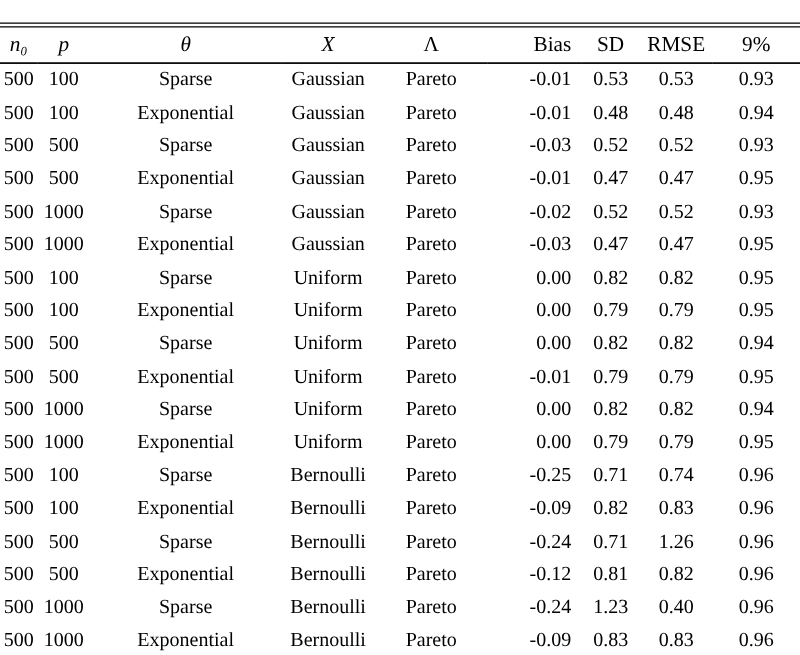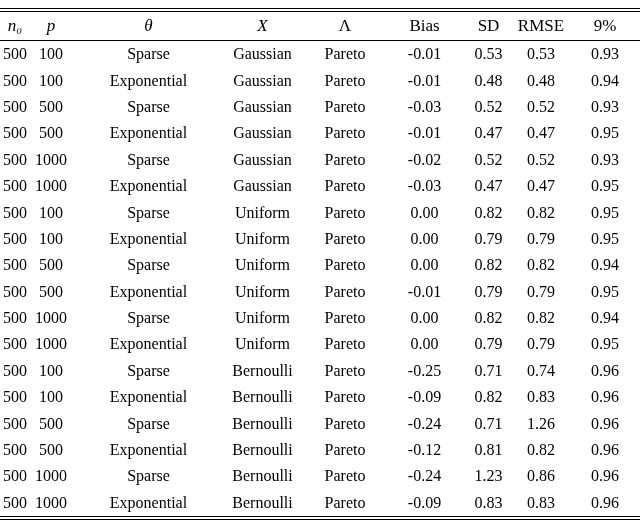--- a/index.html
+++ b/index.html
@@ -9,21 +9,21 @@
     width: 640px;
     height: 524px;
     overflow: hidden;
     font-family: "Liberation Serif", "DejaVu Serif", serif;
     color: #000000;
   }
   .page {
     width: 640px;
     height: 416px;
     box-sizing: border-box;
-    padding-top: 8px;
+    padding-top: 18px;
   }
   .double-rule {
     height: 2px;
     border-top: 1px solid #000;
     border-bottom: 1px solid #000;
     width: 100%;
     box-sizing: content-box;
   }
   table.results {
     width: 100%;
@@ -45,21 +45,21 @@
   table.results td {
     font-size: 16px;
     height: 26.4px;
     text-align: center;
     padding: 0 2px;
     vertical-align: middle;
     white-space: nowrap;
   }
   
   table.results th:nth-child(1), table.results td:nth-child(1) { text-align: center; }
-  table.results th:nth-child(6), table.results td:nth-child(6) { padding-right: 8px; }
+  table.results th:nth-child(6), table.results td:nth-child(6) { text-align: right; padding-right: 8px; }
   col.c1 { width: 30px; }
   col.c2 { width: 42px; }
   col.c3 { width: 153px; }
   col.c4 { width: 75px; }
   col.c5 { width: 90px; }
   col.c6 { width: 75px; }
   col.c7 { width: 47px; }
   col.c8 { width: 58px; }
   col.c9 { width: 70px; }
 </style>
@@ -272,21 +272,21 @@
           <td>0.96</td>
         </tr>
         <tr>
           <td>500</td>
           <td>1000</td>
           <td>Sparse</td>
           <td>Bernoulli</td>
           <td>Pareto</td>
           <td>-0.24</td>
           <td>1.23</td>
-          <td>0.86</td>
+          <td>0.40</td>
           <td>0.96</td>
         </tr>
         <tr>
           <td>500</td>
           <td>1000</td>
           <td>Exponential</td>
           <td>Bernoulli</td>
           <td>Pareto</td>
           <td>-0.09</td>
           <td>0.83</td>

